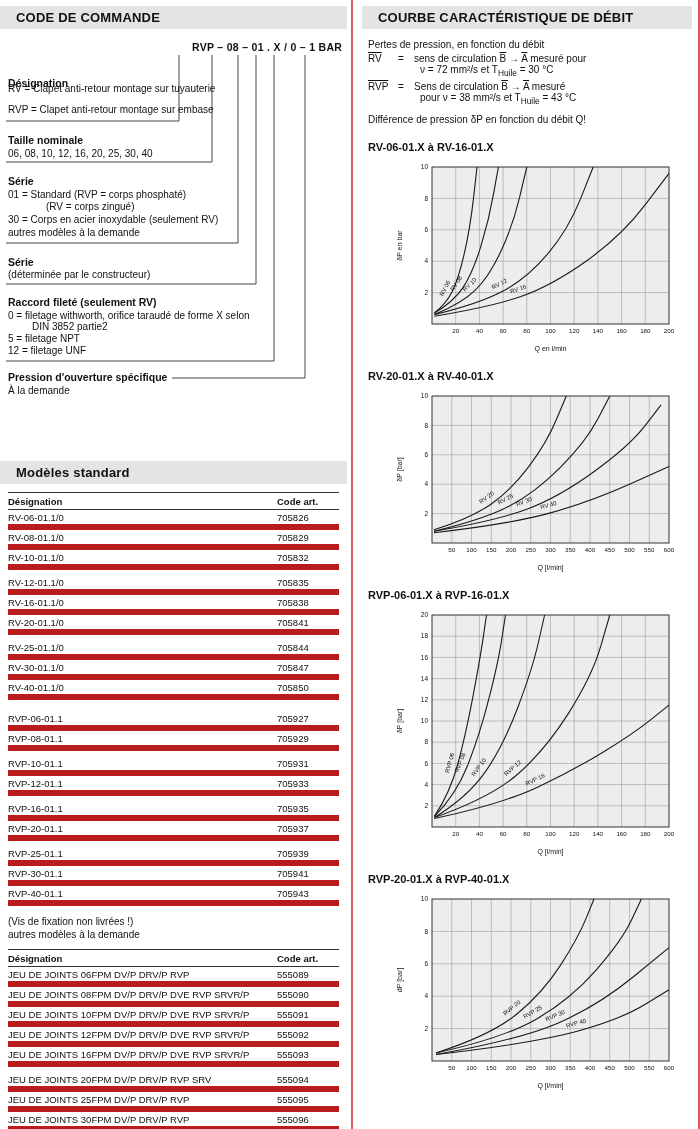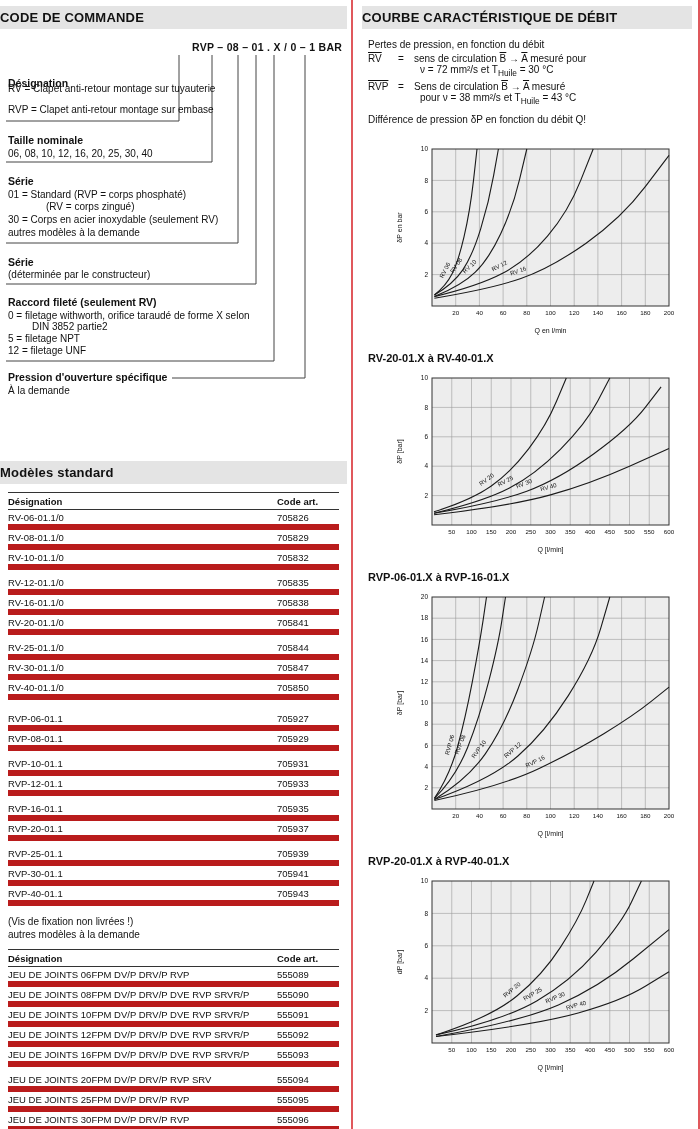--- a/index.html
+++ b/index.html
@@ -7,21 +7,21 @@
   body {
     width:700px; height:1129px; position:relative; overflow:hidden;
     font-family:"Liberation Sans", sans-serif; color:#111;
   }
   .divider { position:absolute; left:351px; top:0; width:2px; height:1129px; background:var(--divider,#e0585c); }
   .edge-right { position:absolute; right:0; top:0; width:2px; height:1129px; background:var(--divider,#e0585c); }
 
   .col-left  { position:absolute; left:0;   top:6px; width:347px; }
   .col-right { position:absolute; left:362px; top:6px; width:330px; }
 
-  .bar { background:var(--header-bar-bg,#e4e4e4); font-weight:bold; font-size:13px; padding:4px 0; letter-spacing:.2px; }
+  .bar { background:var(--header-bar-bg,#e4e4e4); font-weight:bold; font-size:13px; padding:4px 16px; letter-spacing:.2px; }
 
   
   .diagram { position:relative; height:432px; }
   .connector { position:absolute; left:0; top:0; pointer-events:none; }
   .code-line { position:absolute; left:168px; top:12px; font-weight:bold; font-size:10.5px; letter-spacing:.3px; white-space:nowrap;padding-left:24px; }
   .sec-title { position:absolute; left:8px; font-weight:bold; font-size:10.5px; white-space:nowrap; }
   .sec-line  { position:absolute; left:8px; font-size:10px; white-space:nowrap; }
 
   
   .tbl { margin:8px 8px 0 8px; font-size:9.5px; }
@@ -280,20 +280,21 @@
       <span class="spec-label">RVP</span>
       <span class="spec-eq">=</span>
       <span class="spec-desc"><span>Sens de circulation </span><span class="ovl">B</span><span> → </span><span class="ovl">A</span><span> mesuré</span></span>
     </div>
     <div class="spec-cont"><span>pour ν = 38 mm²/s et T</span><sub>Huile</sub><span> = 43 °C</span></div>
   </div>
 
   <div class="rtext diff">Différence de pression δP en fonction du débit Q!</div>
 
   <div class="chart-block">
+    <div class="chart-title">RV-06-01.X à RV-16-01.X</div>
     <svg class="chart" width="305" height="195">
         <rect x="58" y="8" width="237" height="157" fill="var(--plot-bg,#ededed)"></rect>
         <line x1="81.7" y1="8" x2="81.7" y2="165" stroke="var(--grid-line,#9a9a9a)" stroke-width="0.6"></line>
         <line x1="105.4" y1="8" x2="105.4" y2="165" stroke="var(--grid-line,#9a9a9a)" stroke-width="0.6"></line>
         <line x1="129.1" y1="8" x2="129.1" y2="165" stroke="var(--grid-line,#9a9a9a)" stroke-width="0.6"></line>
         <line x1="152.8" y1="8" x2="152.8" y2="165" stroke="var(--grid-line,#9a9a9a)" stroke-width="0.6"></line>
         <line x1="176.5" y1="8" x2="176.5" y2="165" stroke="var(--grid-line,#9a9a9a)" stroke-width="0.6"></line>
         <line x1="200.2" y1="8" x2="200.2" y2="165" stroke="var(--grid-line,#9a9a9a)" stroke-width="0.6"></line>
         <line x1="223.89999999999998" y1="8" x2="223.89999999999998" y2="165" stroke="var(--grid-line,#9a9a9a)" stroke-width="0.6"></line>
         <line x1="247.60000000000002" y1="8" x2="247.60000000000002" y2="165" stroke="var(--grid-line,#9a9a9a)" stroke-width="0.6"></line>

